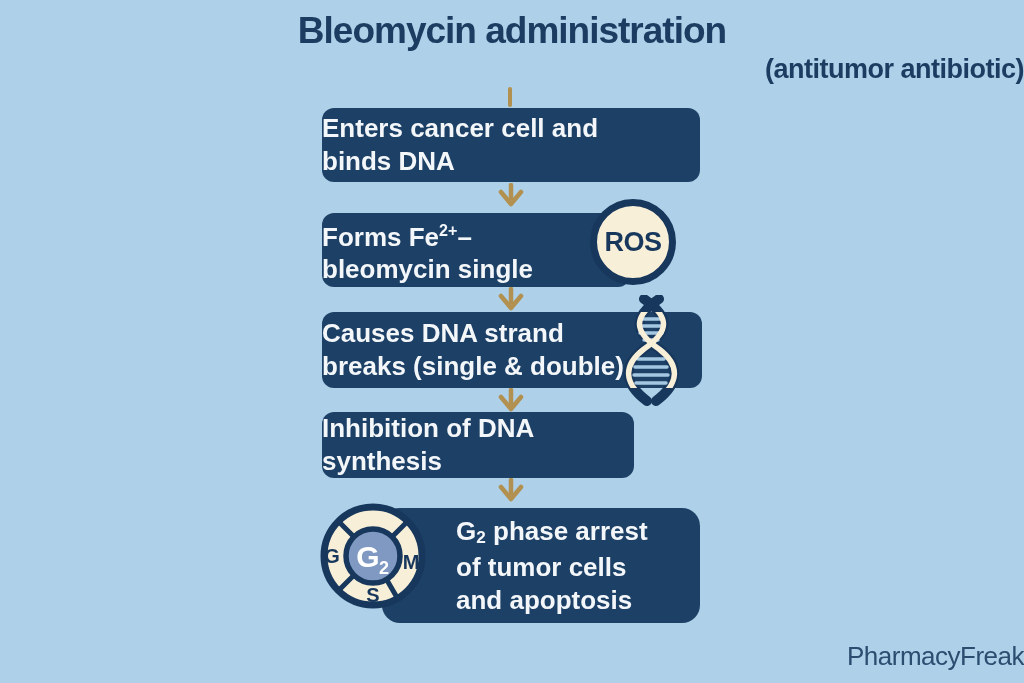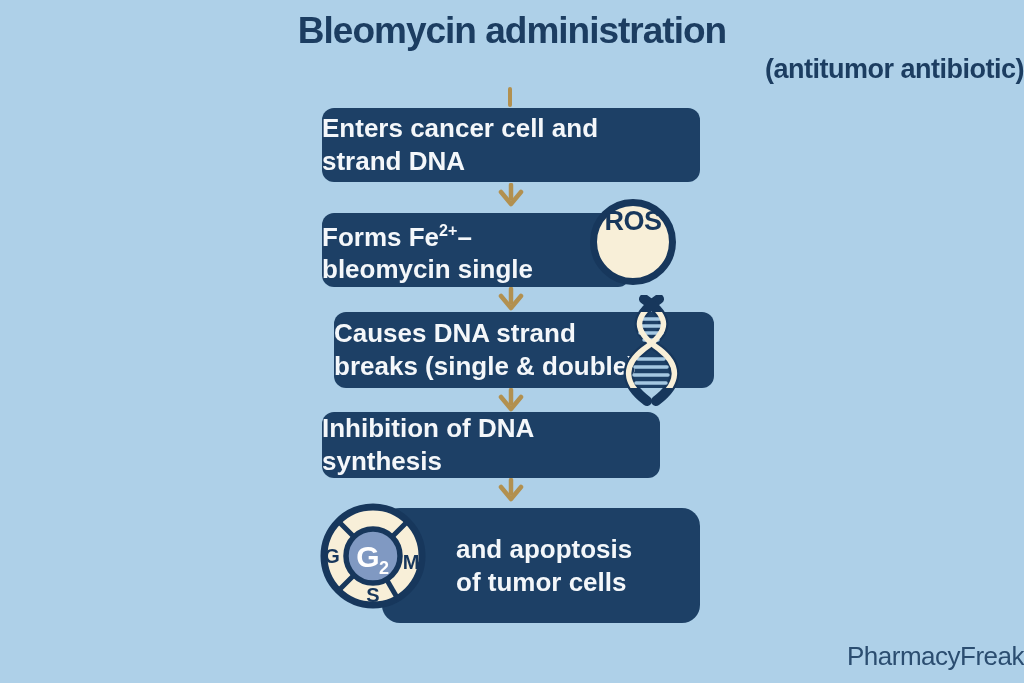--- a/index.html
+++ b/index.html
@@ -21,38 +21,38 @@
     background:var(--gold);border-radius:2px;
   }
   .box{
     position:absolute;background:var(--navy);border-radius:12px;
     color:var(--text-light);font-weight:700;font-size:26px;line-height:33px;
     display:flex;flex-direction:column;justify-content:center;
     text-align:left;box-sizing:border-box;
   }
   #box1{left:322px;top:108px;width:378px;height:74px;}
   #box2{left:322px;top:213px;width:308px;height:74px;padding-right:86px;}
-  #box3{left:322px;top:312px;width:380px;height:76px;padding-right:58px;margin-left:12px;}
-  #box4{left:322px;top:412px;width:338px;height:66px;}
+  #box3{left:322px;top:312px;width:380px;height:76px;padding-right:58px;}
+  #box4{left:322px;top:412px;width:312px;height:66px;}
   #box5{
     left:382px;top:508px;width:318px;height:115px;border-radius:18px;
     align-items:flex-start;text-align:left;padding-left:74px;
   }
   .sup{font-size:0.62em;vertical-align:super;font-weight:700;}
   .sub{font-size:0.66em;position:relative;top:0.22em;font-weight:700;}
   .arrow{position:absolute;left:496px;width:30px;height:30px;}
   .arrow path{stroke:var(--gold);stroke-width:4.5;fill:none;
     stroke-linecap:round;stroke-linejoin:round;}
   #arrow1{top:183px;}  #arrow2{top:287px;}
   #arrow3{top:388px;}  #arrow4{top:478px;}
   .ros-badge{
     position:absolute;left:590px;top:199px;width:72px;height:72px;
     border-radius:50%;background:var(--cream);
     border:7px solid var(--navy-deep);
-    display:flex;align-items:flex-start;justify-content:center;
+    display:flex;align-items:center;justify-content:center;
     font-size:27px;font-weight:700;color:var(--navy-deep);letter-spacing:-0.5px;
   }
   .helix{position:absolute;left:620px;top:295px;width:63px;height:113px;}
   .helix .strand-navy{stroke:var(--navy-deep);stroke-width:10;fill:none;stroke-linecap:round;}
   .helix .strand-cream{stroke:var(--cream);stroke-width:5.5;fill:none;stroke-linecap:round;}
   .helix .rung{stroke:var(--rung);stroke-width:3.5;stroke-linecap:round;}
   .cycle{position:absolute;left:318px;top:501px;width:111px;height:111px;}
   .cycle .ring{fill:var(--cream);stroke:var(--navy-deep);stroke-width:7;}
   .cycle .spoke{stroke:var(--navy-deep);stroke-width:5;stroke-linecap:round;}
   .cycle .core{fill:var(--slate);stroke:var(--navy-deep);stroke-width:5.5;}
@@ -70,21 +70,21 @@
 
 <div id="canvas">
 
   <div class="title">Bleomycin administration</div>
   <div class="subtitle">(antitumor antibiotic)</div>
 
   <div class="stem"></div>
 
   <div class="box" id="box1">
     <div>Enters cancer cell and</div>
-    <div>strand DNA</div>
+    <div>binds DNA</div>
   </div>
 
   <svg class="arrow" id="arrow1" viewBox="0 0 30 30">
     <path d="M15 2 L15 15"></path>
       <path d="M5 9 L15 21 L25 9"></path>
   </svg>
 
   <div class="box" id="box2">
     <div><span>Forms Fe</span><span class="sup">2+</span><span>–</span></div>
     <div>bleomycin single</div>
@@ -134,22 +134,23 @@
   <div class="box" id="box4">
     <div>Inhibition of DNA synthesis</div>
   </div>
 
   <svg class="arrow" id="arrow4" viewBox="0 0 30 30">
     <path d="M15 2 L15 15"></path>
       <path d="M5 9 L15 21 L25 9"></path>
   </svg>
 
   <div class="box" id="box5">
+    <div><span>G</span><span class="sub">2</span><span> phase arrest</span></div>
+    <div>of tumor cells</div>
     <div>and apoptosis</div>
-    <div>of tumor cells</div>
   </div>
 
   <svg class="cycle" viewBox="0 0 111 111">
     <circle class="ring" cx="55" cy="55" r="49"></circle>
     <line class="spoke" x1="36.6" y1="36.6" x2="21.1" y2="21.1"></line>
     <line class="spoke" x1="73.4" y1="36.6" x2="88.9" y2="21.1"></line>
     <line class="spoke" x1="36.6" y1="73.4" x2="21.1" y2="88.9"></line>
     <line class="spoke" x1="68" y1="77.5" x2="79" y2="96.6"></line>
     <circle class="core" cx="55" cy="55" r="27"></circle>
     <text class="phase" x="14" y="62" text-anchor="middle">G</text>

